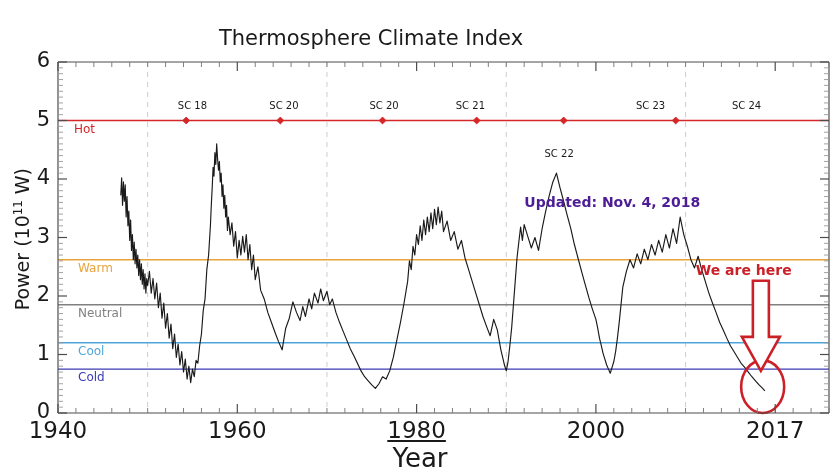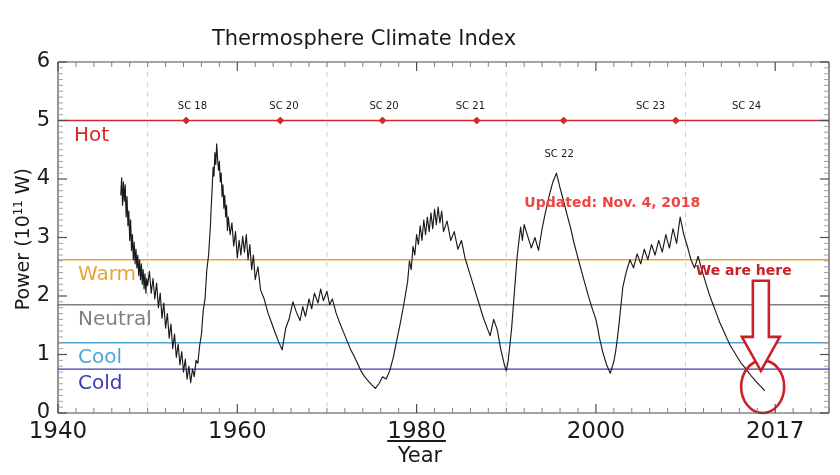--- a/index.html
+++ b/index.html
@@ -1,28 +1,28 @@
 <!DOCTYPE html>
 <html><head>
 <meta charset="utf-8">
 <style>
   html,body{margin:0;padding:0;background:#ffffff;}
   body{width:840px;height:475px;overflow:hidden;
        font-family:"DejaVu Sans","Liberation Sans",sans-serif;color:#1a1a1a;}
   #root{position:relative;width:840px;height:475px;}
   #chart-svg{position:absolute;left:0;top:0;}
   .txt{position:absolute;white-space:nowrap;}
-  #chart-title{left:0;top:26px;width:728px;text-align:center;font-size:21px;color:#1a1a1a;}
+  #chart-title{left:0;top:26px;width:728px;text-align:center;font-size:21px;color:#1a1a1a;padding-left:7px;}
   #y-axis-label{position:absolute;left:-118px;top:228px;width:280px;text-align:center;
                 font-size:19px;transform:rotate(-90deg);transform-origin:center center;}
-  #x-axis-label{left:0;top:443px;width:840px;text-align:center;font-size:21px;}
+  #x-axis-label{left:0;top:443px;width:840px;text-align:center;font-size:26px;}
   .ytick{font-size:21px;text-align:right;width:40px;}
   .xtick{font-size:23px;text-align:center;width:110px;}
   .sc-label{font-size:10px;text-align:center;width:90px;color:#1a1a1a;}
-  .band-label{font-size:20px;font-weight:400;}
+  .band-label{font-size:12px;font-weight:400;}
   sup{font-size:0.62em;vertical-align:super;}
 </style>
 </head>
 <body>
 
 <div id="root">
 
   <svg id="chart-svg" width="840" height="475">
       <line x1="147.65116279069767" y1="62" x2="147.65116279069767" y2="413" stroke="#cccccc" stroke-width="1" stroke-dasharray="5,5"></line>
       <line x1="326.95348837209303" y1="62" x2="326.95348837209303" y2="413" stroke="#cccccc" stroke-width="1" stroke-dasharray="5,5"></line>
@@ -271,21 +271,21 @@
       <div class="txt band-label" style="left: 78px; top: 343.8px; color: rgb(77, 166, 217);">Cool</div>
       <div class="txt band-label" style="left: 78px; top: 370.125px; color: rgb(59, 59, 181);">Cold</div>
       <div class="txt band-label" style="left: 74px; top: 121.5px; color: rgb(214, 39, 40);">Hot</div>
       <div class="txt sc-label" style="left: 147.477px; top: 99.5px;">SC 18</div>
       <div class="txt sc-label" style="left: 238.921px; top: 99.5px;">SC 20</div>
       <div class="txt sc-label" style="left: 339px; top: 99.5px;">SC 20</div>
       <div class="txt sc-label" style="left: 425.395px; top: 99.5px;">SC 21</div>
       <div class="txt sc-label" style="left: 514.15px; top: 99.5px; margin-top: 48px;">SC 22</div>
       <div class="txt sc-label" style="left: 605.594px; top: 99.5px;">SC 23</div>
       <div class="txt sc-label" style="left: 701.521px; top: 99.5px;">SC 24</div>
-      <div class="txt " style="left: 524.355px; top: 194.4px; color: #ef4444; font-size: 14px; font-weight: bold;">Updated: Nov. 4, 2018</div>
+      <div class="txt " style="left: 524.355px; top: 194.4px; color: #4c1d95; font-size: 14px; font-weight: bold;">Updated: Nov. 4, 2018</div>
       <div class="txt " style="left: 695.797px; top: 262.43px; color: rgb(204, 32, 40); font-size: 14px; font-weight: bold;">We are here</div>
       <div class="txt xtick" style="left: 3px; top: 417px;">1940</div>
       <div class="txt xtick" style="left: 182.302px; top: 417px;">1960</div>
       <div class="txt xtick" style="left: 361.605px; top: 417px; text-decoration: underline;">1980</div>
       <div class="txt xtick" style="left: 540.907px; top: 417px;">2000</div>
       <div class="txt xtick" style="left: 720.209px; top: 417px;">2017</div>
       <div class="txt ytick" style="left: 10px; top: 399px;">0</div>
       <div class="txt ytick" style="left: 10px; top: 340.5px;">1</div>
       <div class="txt ytick" style="left: 10px; top: 282px;">2</div>
       <div class="txt ytick" style="left: 10px; top: 223.5px;">3</div>

